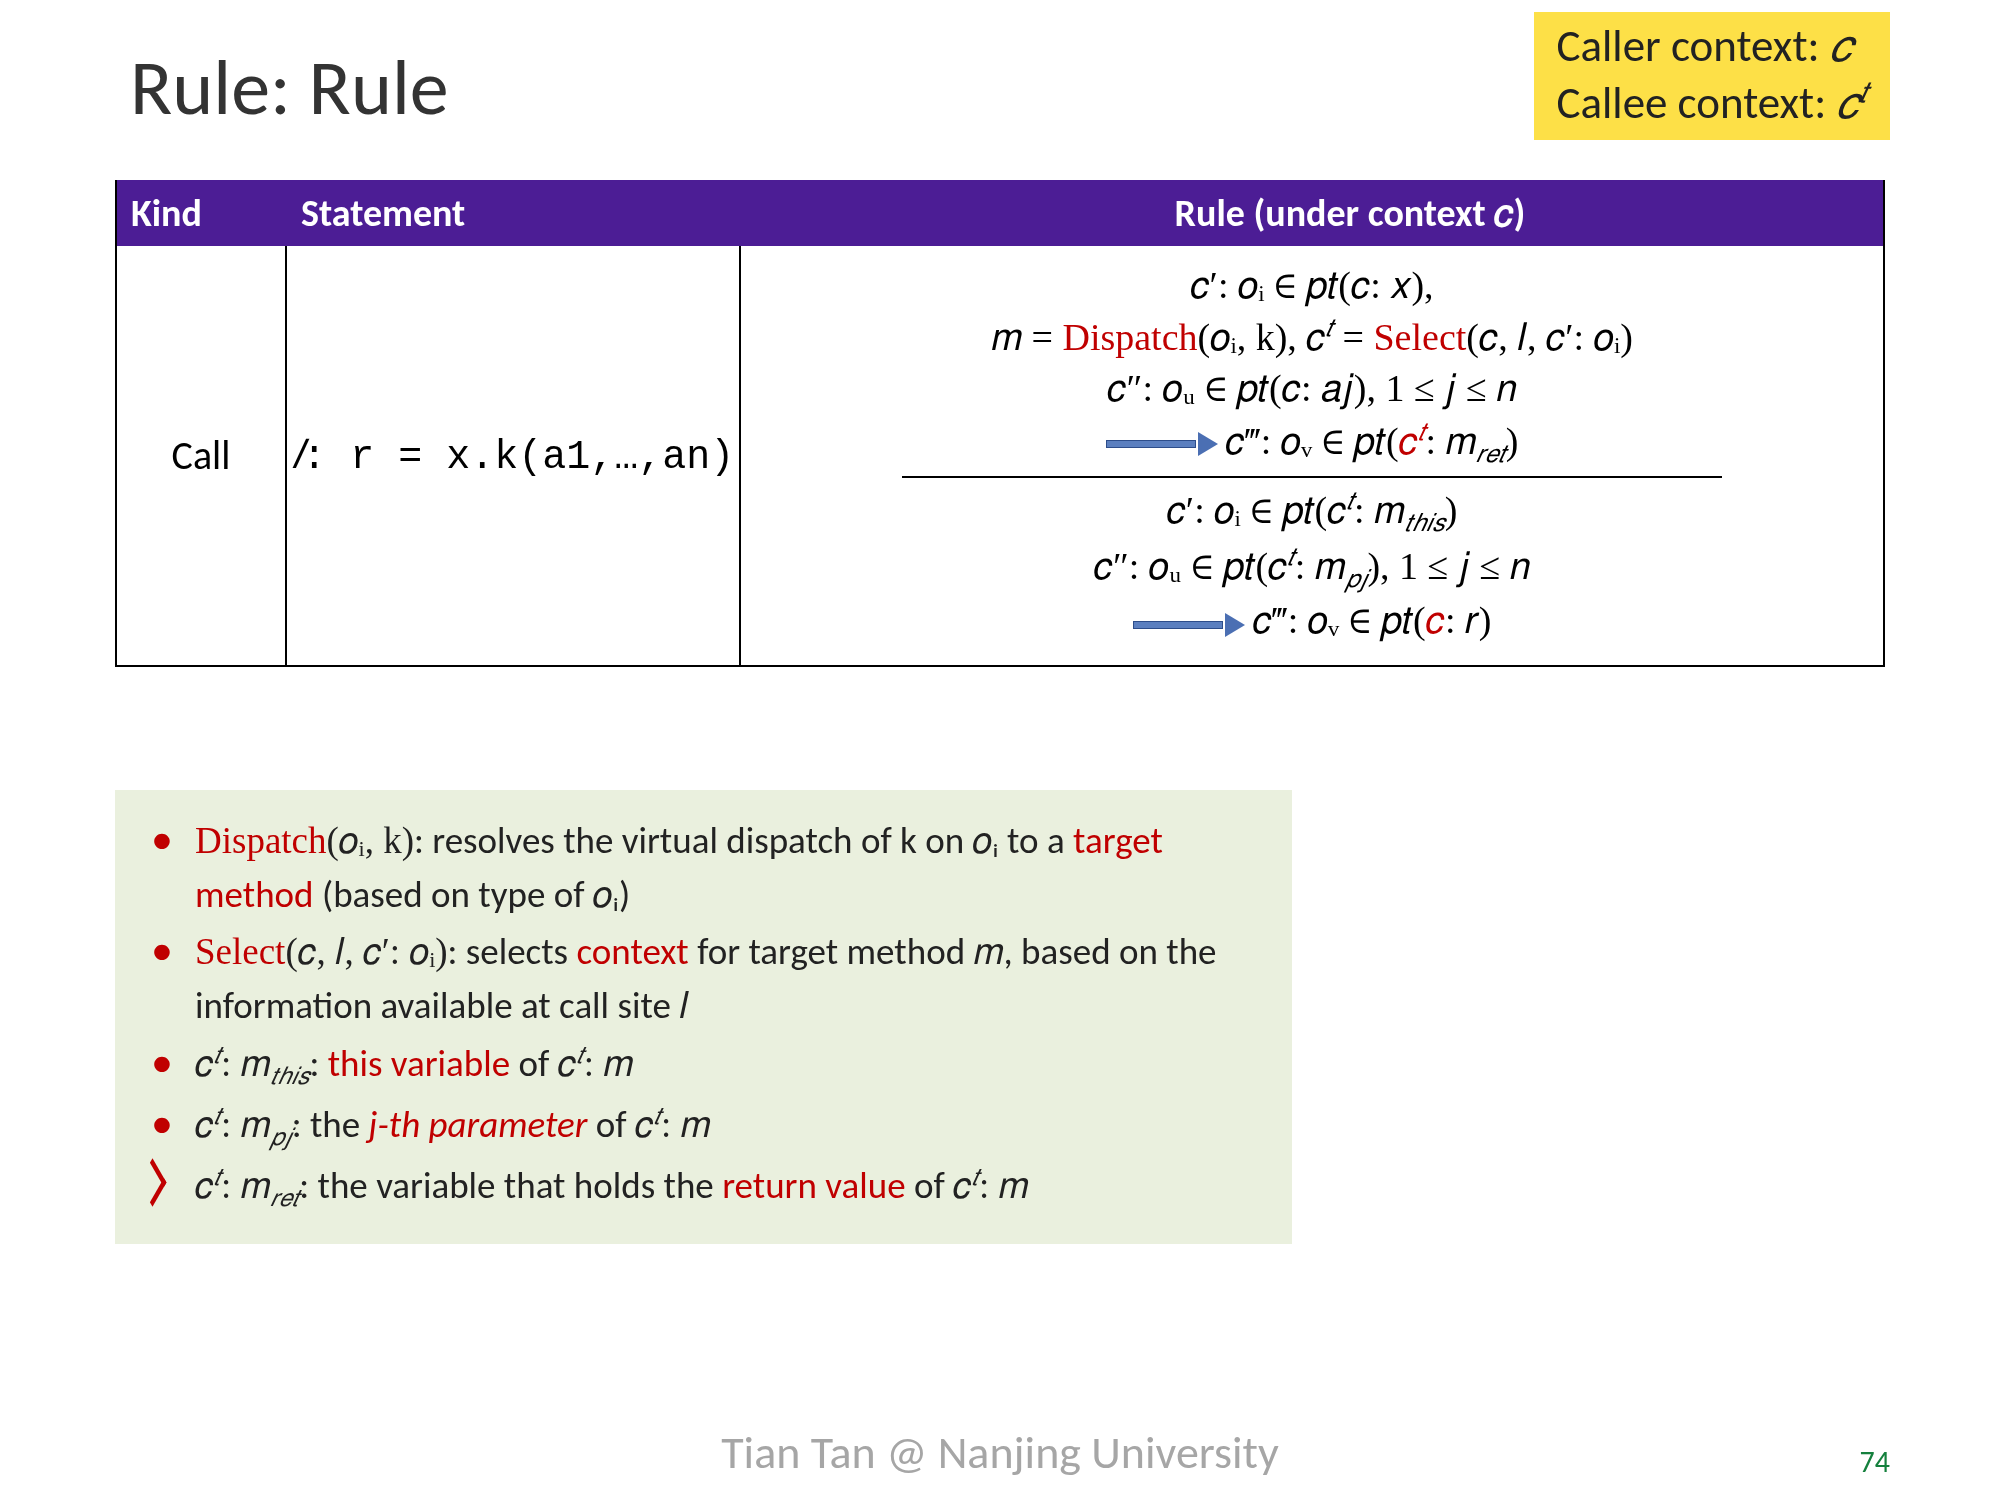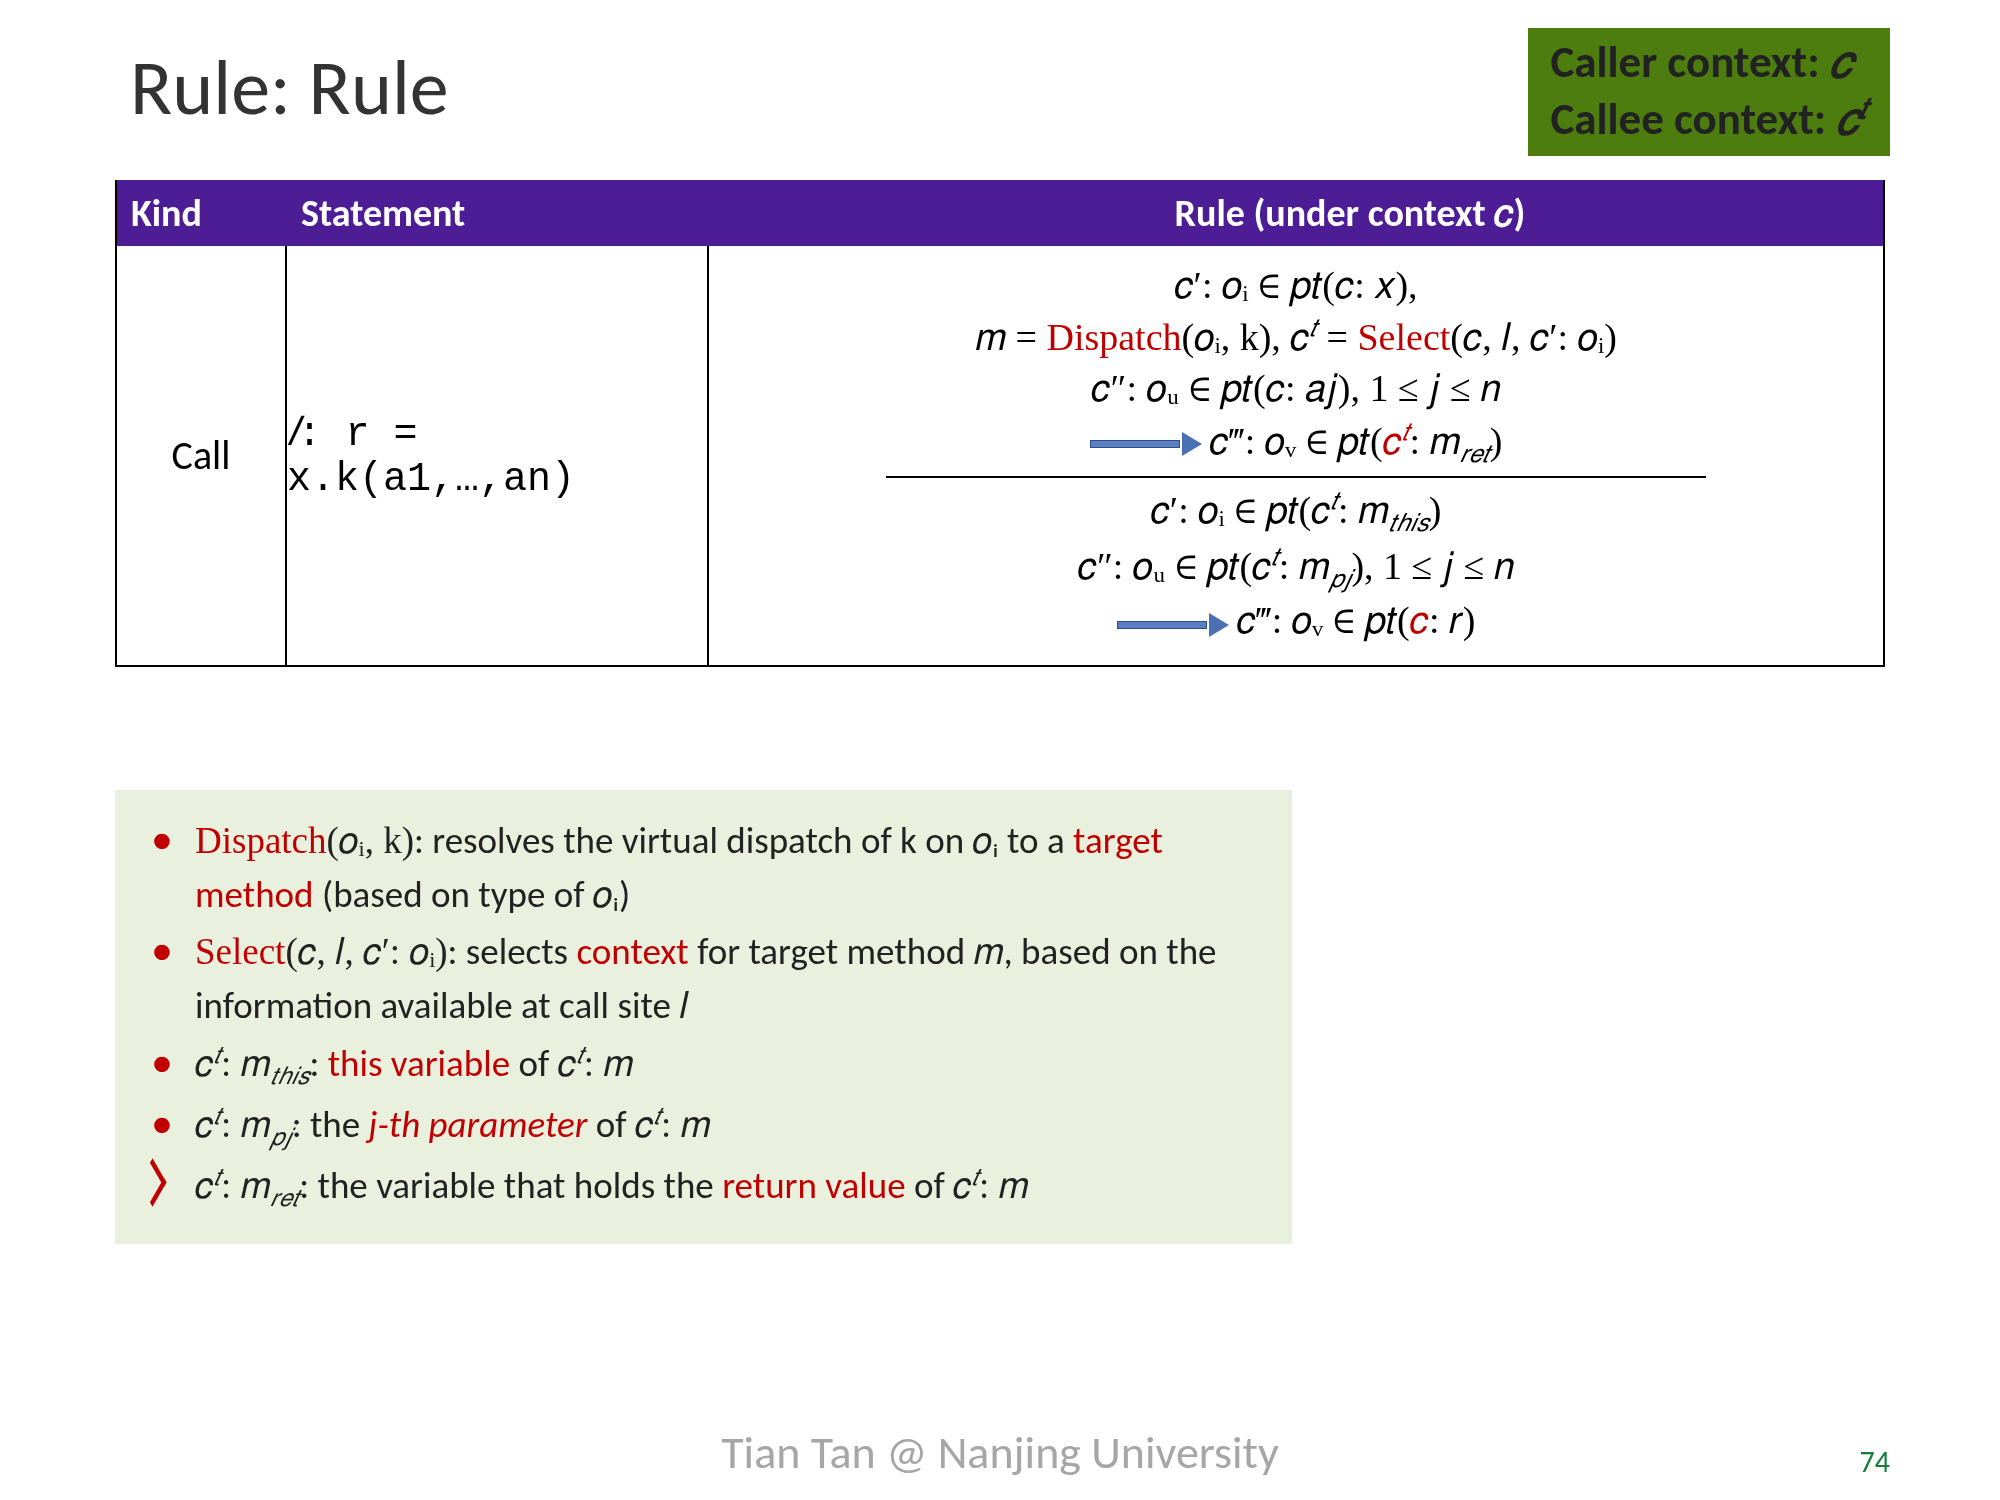--- a/index.html
+++ b/index.html
@@ -15,27 +15,26 @@
     position: absolute;
     left: 130px;
     top: 40px;
     font-size: 78px;
     color: #333;
     font-weight: 400;
   }
   .context-box {
     position: absolute;
     right: 110px;
-    top: 28px;
-    background: #4d7c0f;
+    top: 12px;
+    background: #fde047;
     padding: 6px 22px 8px 22px;
     font-size: 45px;
     color: #222;
     line-height: 1.25;
-    font-weight: bold;
   }
   .context-box .row { white-space: nowrap; }
   sup { font-size: 0.65em; vertical-align: super; font-style: italic; }
   sub { font-size: 0.65em; vertical-align: sub; font-style: italic; }
   .ital { font-style: italic; }
   .table-wrap {
     position: absolute;
     left: 115px;
     top: 180px;
     width: 1770px;
@@ -50,21 +49,21 @@
     font-size: 38px;
   }
   .thead .th { padding: 10px 14px; }
   .th-kind { width: 170px; }
   .th-stmt { width: 530px; }
   .th-rule { flex: 1; text-align: center; }
   .tbody { display: flex; background: #fff; }
   .td { padding: 0; border-right: 2px solid #000; display: flex; align-items: center; justify-content: center; }
   .td:last-child { border-right: none; }
   .td-kind { width: 170px; font-size: 40px; }
-  .td-stmt { width: 422px; font-size: 40px; font-family: "Consolas","Courier New",monospace; }
+  .td-stmt { width: 454px; font-size: 40px; font-family: "Consolas","Courier New",monospace; }
   .td-stmt .ital { font-family: "Cambria Math","Times New Roman",serif; font-style: italic; }
   .td-rule { flex: 1; font-size: 38px; padding: 14px 10px 18px 10px; flex-direction: column; font-family: "Cambria Math","Times New Roman",serif; }
   .rule-line { white-space: nowrap; line-height: 1.35; position: relative; }
   .hr-line { height: 2px; background: #000; width: 820px; margin: 6px 0 6px 0; }
   .arrow { display: inline-block; width: 110px; height: 18px; vertical-align: middle; margin-right: 10px; position: relative; }
   .arrow .shaft { position:absolute; left:0; top:5px; height:8px; width:90px; background:#5b7fbf; border:1px solid #2d4d8a; }
   .arrow .head { position:absolute; right:-2px; top:-3px; width:0;height:0;border-top:12px solid transparent;border-bottom:12px solid transparent;border-left:20px solid #4b6fb3; }
   .red { color: #c00000; }
   .notes {
     position: absolute;

